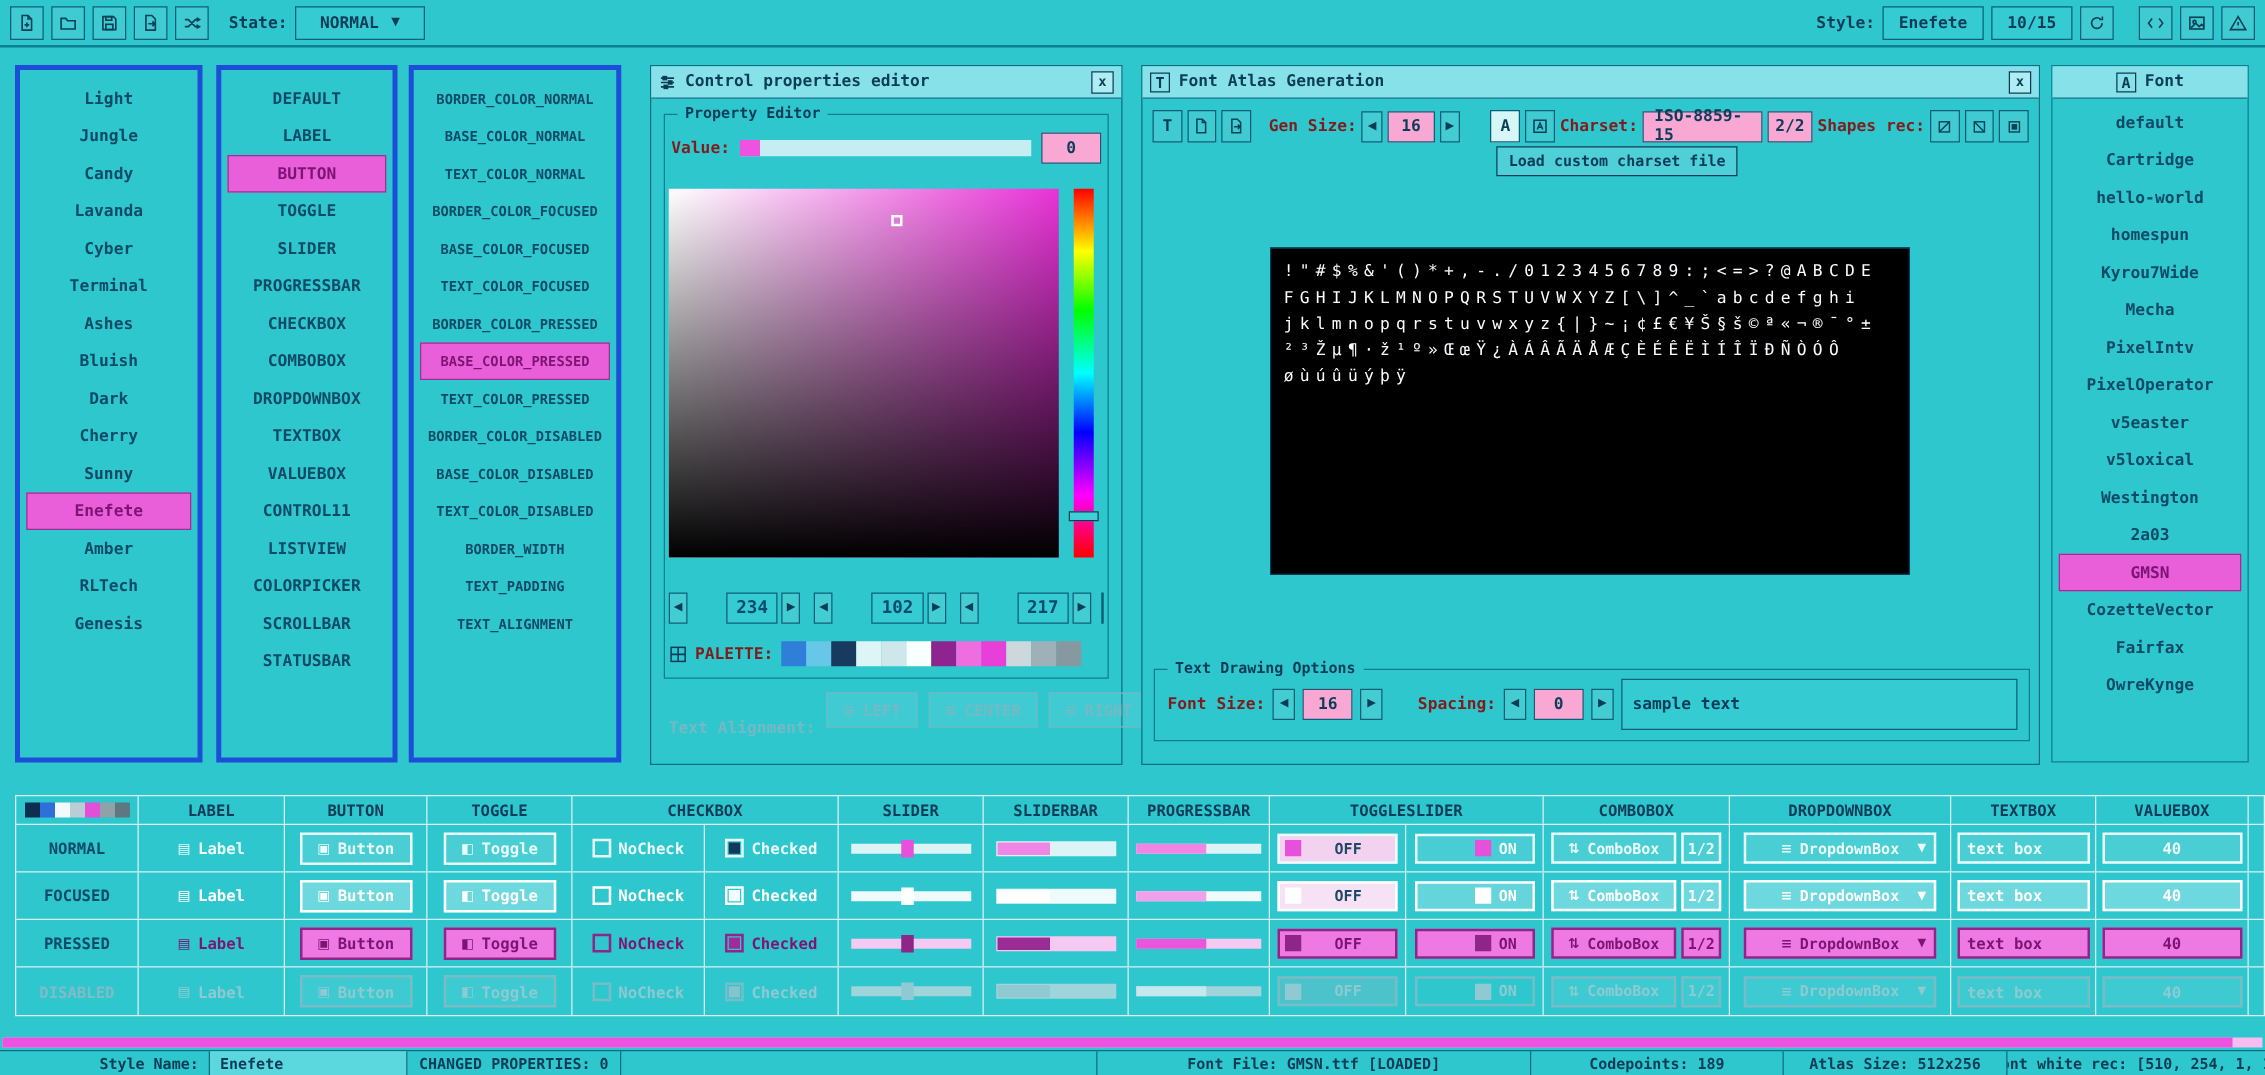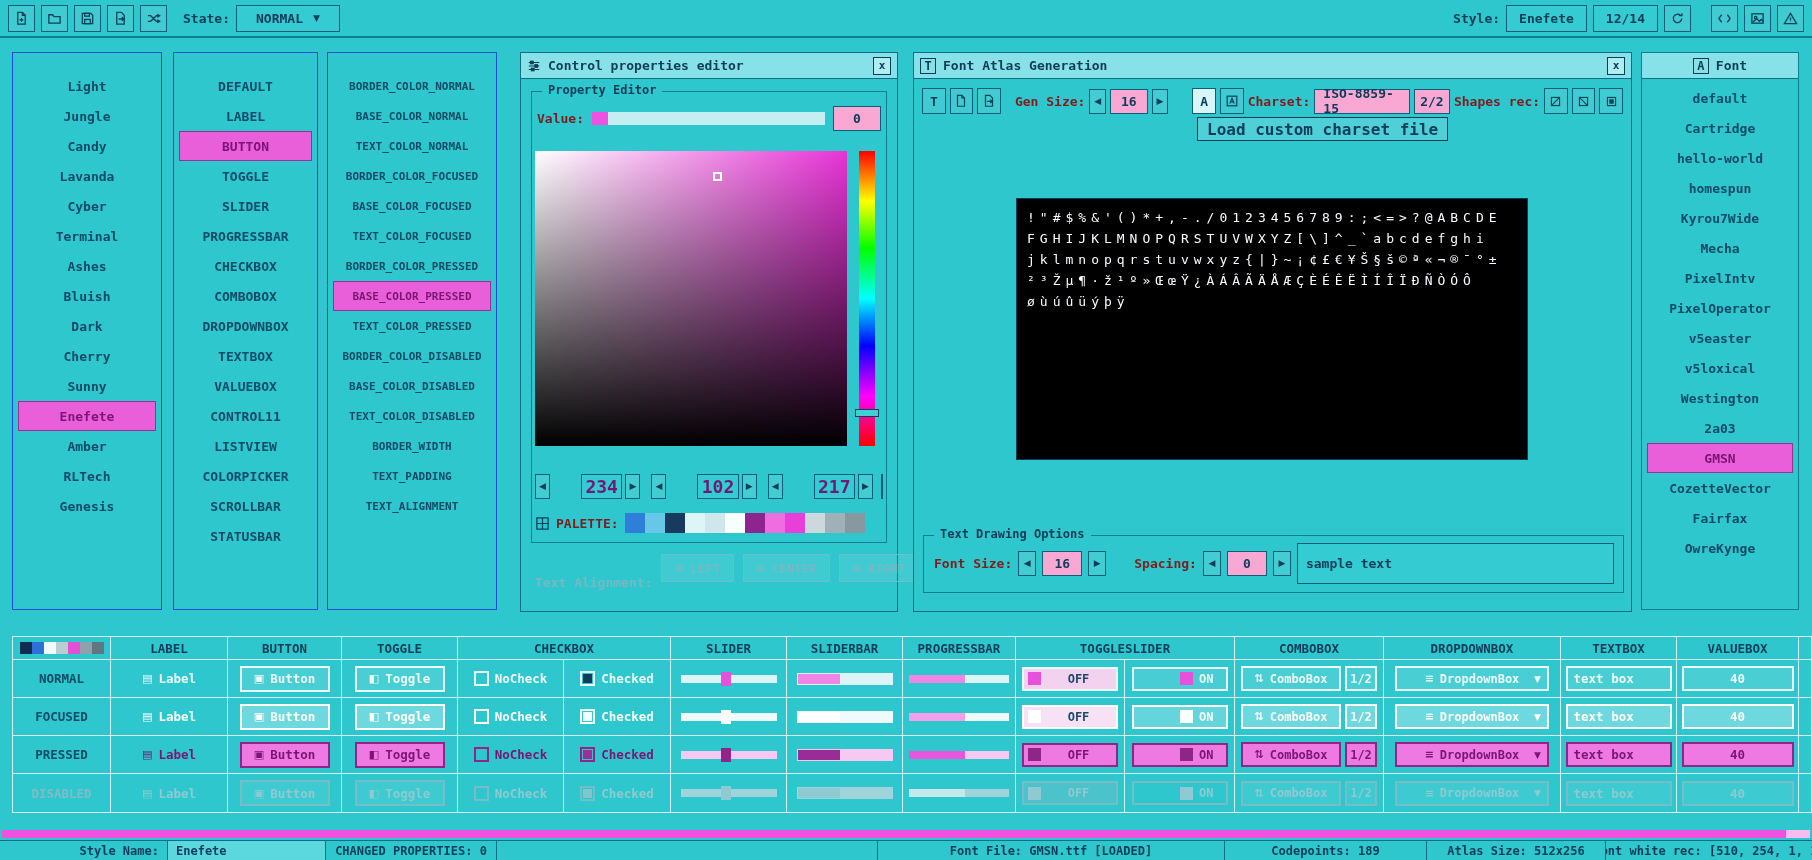--- a/index.html
+++ b/index.html
@@ -16,21 +16,21 @@
   .tb-label{font-size:13px;font-weight:700;color:#0c3c58;margin-left:10px;}
   .dropdown{height:27px;min-width:104px;border:1px solid #0d5f77;background:#35cbd2;display:flex;
     align-items:center;justify-content:center;gap:10px;font-size:13px;font-weight:700;color:#0c3c58;padding:0 10px;}
   .dd-arrow{font-family:"DejaVu Sans",sans-serif;font-size:9px;}
   .tb-right{margin-left:auto;display:flex;align-items:center;gap:6px;}
   .value-chip{height:27px;border:1px solid #0d5f77;background:#35cbd2;display:flex;align-items:center;
     justify-content:center;font-size:13px;font-weight:700;color:#0c3c58;padding:0 12px;}
   .gap-l{margin-left:14px;}
 
   
-  .list-panel{position:absolute;top:52px;height:558px;border:1px solid #1d4ed8;background:#2fc7ce;padding-top:18px;}
+  .list-panel{position:absolute;top:52px;height:558px;border:4px solid #1d4ed8;background:#2fc7ce;padding-top:8px;}
   #style-list{left:12px;width:150px;}
   #controls-list{left:173px;width:145px;}
   #props-list{left:327px;width:170px;}
   .list-item{height:30px;margin:0 5px;display:flex;align-items:center;justify-content:center;
     font-size:13px;font-weight:700;color:#0f4a66;white-space:nowrap;cursor:pointer;}
   #props-list .list-item{font-size:11px;}
   .list-item.selected{background:#e95fd9;border:1px solid #9c2f94;color:#7c1474;}
 
   
   .window{position:absolute;top:52px;border:1px solid #0d6e84;background:#2fc7ce;}
@@ -63,42 +63,42 @@
   #value-fill{position:absolute;left:0;top:0;bottom:0;width:7%;background:#ee52e0;}
   #value-chip{width:48px;}
   #color-square{position:absolute;left:14px;top:98px;width:312px;height:295px;
     background:linear-gradient(to top, #000, rgba(0,0,0,0)), linear-gradient(to right, #fff, #e833d6);}
   #picker-cursor{position:absolute;left:57%;top:7%;width:9px;height:9px;border:2px solid #fff;background:transparent;}
   #hue-bar{position:absolute;left:338px;top:98px;width:16px;height:295px;
     background:linear-gradient(#f00,#ff0 17%,#0f0 33%,#0ff 50%,#00f 66%,#f0f 83%,#f00);}
   #hue-marker{position:absolute;left:334px;top:356px;width:24px;height:8px;background:#3fd0d6;border:1px solid #0c3c58;}
   #rgb-row{position:absolute;left:14px;right:14px;top:420px;height:26px;display:flex;align-items:center;gap:3px;}
   .rgb-val{width:50px;height:25px;border:1px solid #0d5f77;background:#35cbd2;display:flex;align-items:center;
-    justify-content:center;font-size:18px;font-weight:700;color:#701a75;margin-left:28px;}
+    justify-content:center;font-size:14px;font-weight:700;color:#0c4a6e;margin-left:28px;}
   .rgb-gap{width:6px;}
   #hex-chip{flex:1;height:25px;border:1px solid #0d5f77;background:#35cbd2;display:flex;align-items:center;
     justify-content:center;font-size:12px;font-weight:700;color:#0c3c58;margin-left:5px;overflow:hidden;}
   #palette-row{position:absolute;left:14px;top:459px;height:22px;display:flex;align-items:center;gap:6px;}
   #palette-swatches{display:flex;}
   .swatch{width:20px;height:20px;display:block;}
   #align-row{position:absolute;left:14px;right:14px;top:500px;height:30px;display:flex;align-items:center;gap:9px;}
   .align-btn{height:28px;border:1px solid #74b9c3;background:rgba(255,255,255,.08);color:#74b9c3;
     display:flex;align-items:center;justify-content:center;gap:6px;font-size:12.5px;font-weight:700;padding:0 12px;}
   .align-ic{font-family:"DejaVu Sans",sans-serif;font-size:12px;}
 
   
   #atlas-toolbar{position:absolute;left:8px;right:8px;top:34px;height:28px;display:flex;align-items:center;gap:4px;}
   .sm-btn{width:26px;height:26px;border:1px solid #0d5f77;background:rgba(255,255,255,.08);color:#0c3c58;
     display:flex;align-items:center;justify-content:center;font-size:13px;font-weight:700;cursor:pointer;padding:0;}
   .sm-btn.active{background:#d6f6f8;}
   .sm-btn svg{display:block;}
   #charset-chip{width:104px;}
   #charset-page{width:36px;}
   #charset-tooltip{position:absolute;left:283px;top:64px;height:24px;border:1px solid #0c3c58;background:#4fd0d8;
-    display:flex;align-items:center;padding:0 9px;font-size:16px;font-weight:700;color:#0c3c58;z-index:5;white-space:nowrap;}
+    display:flex;align-items:center;padding:0 9px;font-size:12px;font-weight:700;color:#0c3c58;z-index:5;white-space:nowrap;}
   #atlas-box{position:absolute;left:102px;top:145px;width:512px;height:262px;background:#000;
     border:1px solid #0c3c58;padding:8px 10px;overflow:hidden;}
   .atlas-line{color:#fafdff;font-size:13px;letter-spacing:5px;line-height:21px;white-space:nowrap;}
   #tdo-group{left:9px;top:482px;width:701px;height:58px;}
   #tdo-row{position:absolute;left:20px;top:496px;width:680px;height:28px;display:flex;align-items:center;gap:6px;}
   #sample-textbox{flex:1;height:41px;border:1px solid #0d5f77;background:#35cbd2;display:flex;align-items:center;
     padding-left:8px;font-size:13px;font-weight:700;color:#0c3c58;margin-left:0;}
   .tdo-gap{width:16px;}
 
   
@@ -208,21 +208,21 @@
 
     <span class="tb-label">State:</span>
     <div class="dropdown">
       <span>NORMAL</span>
       <span class="dd-arrow">▼</span>
     </div>
 
     <div class="tb-right">
       <span class="tb-label">Style:</span>
       <div class="value-chip">Enefete</div>
-      <div class="value-chip">12/14</div>
+      <div class="value-chip">10/15</div>
       <button class="icon-btn">
         <svg width="15" height="15" viewBox="0 0 16 16" fill="none" stroke="#0c4258" stroke-width="1.4">
             <path d="M12.5 8a4.5 4.5 0 1 1-1.3-3.2"></path>
             <path d="M12.7 2.3v2.6h-2.6"></path>
           </svg>
       </button>
       <button class="icon-btn gap-l">
         <svg width="15" height="15" viewBox="0 0 16 16" fill="none" stroke="#0c4258" stroke-width="1.4">
             <path d="M5 4L2 8l3 4M11 4l3 4-3 4"></path>
           </svg>

